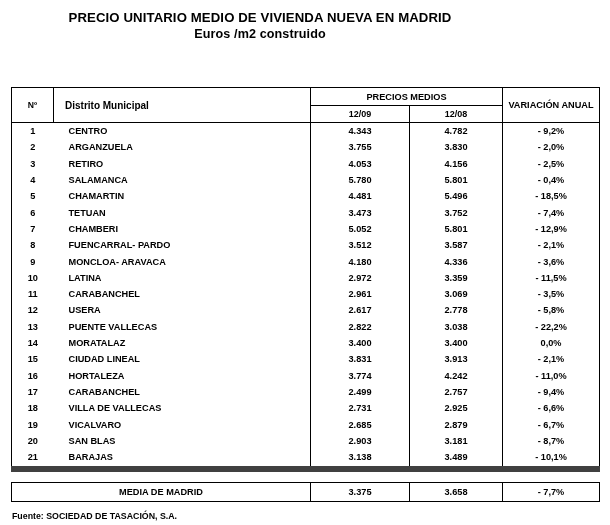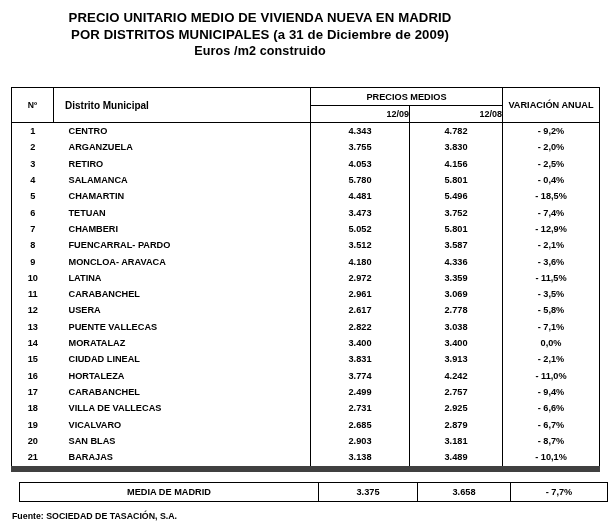--- a/index.html
+++ b/index.html
@@ -79,21 +79,21 @@
     text-align: center;
     font-size: 8.6px;
   }
   .hd-name {
     text-align: left;
     padding-left: 11px !important;
     font-size: 10px;
   }
   .hd-sub {
     height: 16px;
-    text-align: right;
+    text-align: center;
     font-size: 9px;
   }
 
   
   #main-table tbody td {
     height: 16.32px;
     line-height: 16.32px;
     border-left: 1px solid #000;
     border-right: 1px solid #000;
     border-top: none;
@@ -116,21 +116,20 @@
     font-size: 9.2px;
   }
   #main-table tbody tr:last-child td { border-bottom: 6px solid #404040; }
 
   
   #media-table {
     position: absolute;
     left: 11px;
     top: 482px;
     width: 588px;
-    margin-left: 8px;
   }
   #media-table col.c-label { width: 299px; }
   #media-table col.c-p1    { width: 99px; }
   #media-table col.c-p2    { width: 93px; }
   #media-table col.c-var   { width: 97px; }
   #media-table td {
     height: 18px;
     line-height: 18px;
     text-align: center;
     font-size: 9.2px;
@@ -146,21 +145,20 @@
     white-space: nowrap;
   }
 </style>
 </head>
 <body>
 
 <div id="doc">
 
   <div class="title-block">
     <div class="title-line">PRECIO UNITARIO MEDIO DE VIVIENDA NUEVA EN MADRID</div>
-    <div class="title-line">POR DISTRITOS MUNICIPALES (a 31 de Diciembre de 2009)</div>
     <div class="title-line sub">Euros /m2 construido</div>
   </div>
 
   <table class="grid" id="main-table">
     <colgroup>
       <col class="c-num">
         <col class="c-name">
         <col class="c-p1">
         <col class="c-p2">
         <col class="c-var">
@@ -260,21 +258,21 @@
           <td class="cell-name">USERA</td>
           <td class="cell-val">2.617</td>
           <td class="cell-val">2.778</td>
           <td class="cell-val">- 5,8%</td>
         </tr>
         <tr>
           <td class="cell-num">13</td>
           <td class="cell-name">PUENTE VALLECAS</td>
           <td class="cell-val">2.822</td>
           <td class="cell-val">3.038</td>
-          <td class="cell-val">- 7,1%</td>
+          <td class="cell-val">- 22,2%</td>
         </tr>
         <tr>
           <td class="cell-num">14</td>
           <td class="cell-name">MORATALAZ</td>
           <td class="cell-val">3.400</td>
           <td class="cell-val">3.400</td>
           <td class="cell-val">0,0%</td>
         </tr>
         <tr>
           <td class="cell-num">15</td>

